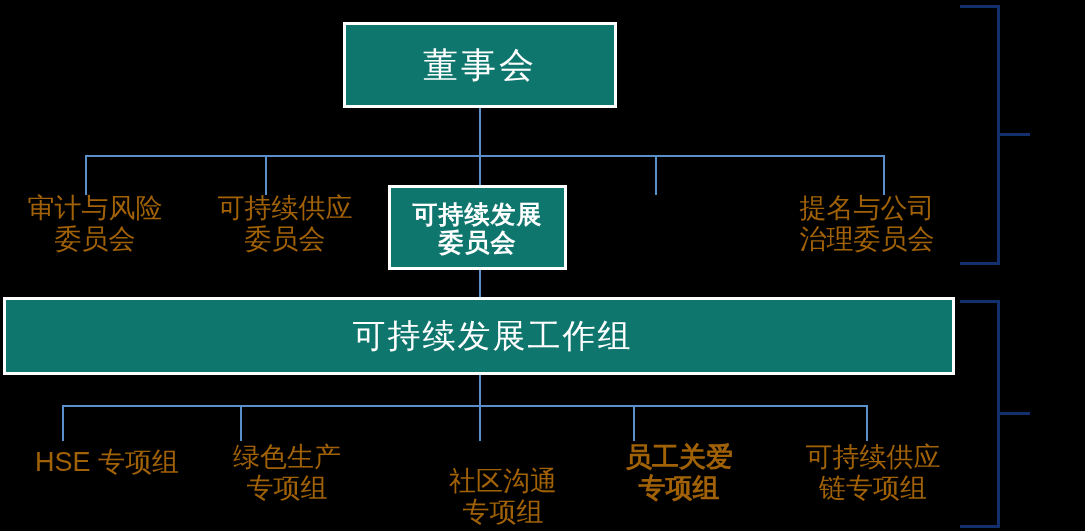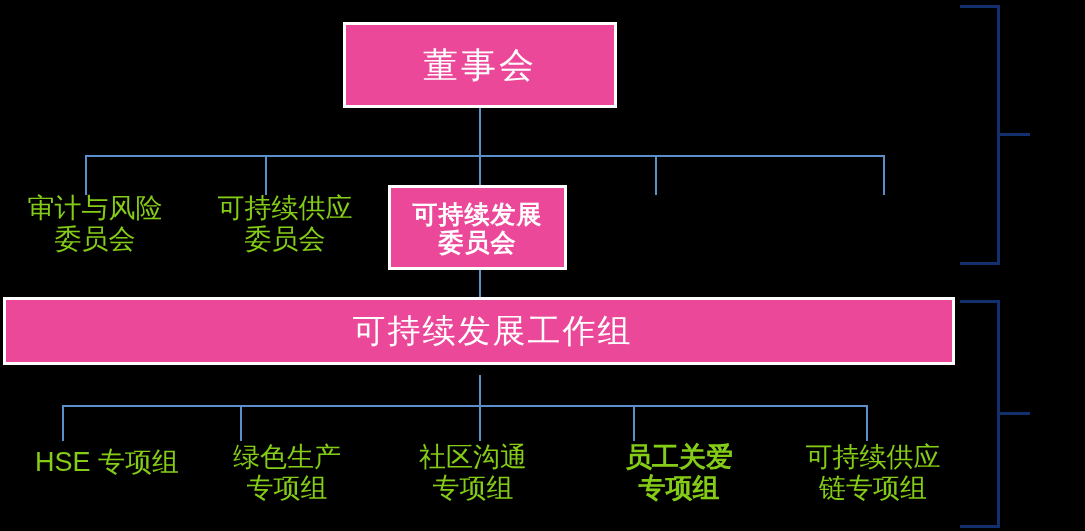--- a/index.html
+++ b/index.html
@@ -11,21 +11,21 @@
     position:relative;
     width:1085px;
     height:531px;
     background:#000000;
     overflow:hidden;
   }
 
   
   .node-box{
     position:absolute;
-    background:#ec4899;
+    background:#0f766e;
     border:3px solid #ffffff;
     box-sizing:border-box;
     display:flex;
     align-items:center;
     justify-content:center;
     text-align:center;
     color:#ffffff;
     line-height:1.12;
     z-index:5;
   }
@@ -35,50 +35,50 @@
     letter-spacing:3px;
   }
   #box-sustain-committee{
     left:388px; top:185px; width:179px; height:85px;
     font-size:25px;
     font-weight:bold;
     letter-spacing:1px;
     border-width:3px;
   }
   #box-workgroup{
-    left:3px; top:297px; width:952px; height:68px;
+    left:3px; top:297px; width:952px; height:78px;
     font-size:33px;
     letter-spacing:2px;
     padding-left:27px;
   }
   .box-text{ display:block; white-space:pre-line; }
 
   
   .plain-label{
     position:absolute;
-    color:#84cc16;
+    color:#a16207;
     font-size:27px;
     line-height:1.16;
     text-align:center;
     white-space:pre-line;
     z-index:4;
   }
   .plain-label.row-committee{ top:193px; }
   .plain-label.row-team{ top:442px; }
 
   
   #lbl-audit        { left:0px;   width:190px; }
   #lbl-remuneration { left:188px; width:194px; }
   #lbl-strategy     { left:565px; width:186px; top:206px; }
   #lbl-nomination   { left:772px; width:190px; }
 
   
   #lbl-hse          { left:12px;   width:190px; top:447px; }
   #lbl-green        { left:192px; width:190px; }
-  #lbl-community    { left:378px; width:190px; }
+  #lbl-community    { left:408px; width:190px;margin-top:24px; }
   #lbl-employee     { left:584px; width:190px;font-weight:bold; }
   #lbl-supplychain  { left:778px; width:190px; }
 
   
   .ln{ position:absolute; background:#5b8fc9; z-index:2; }
   .ln.v{ width:2px; }
   .ln.h{ height:2px; }
 
   
   #ln-board-down { left:479px; top:108px;  height:48px; }
@@ -141,20 +141,22 @@
 
   <div class="plain-label row-committee" id="lbl-remuneration">可持续供应
 委员会</div>
 
   <div class="node-box" id="box-sustain-committee">
     <span class="box-text">可持续发展
 委员会</span>
   </div>
 
 
+  <div class="plain-label row-committee" id="lbl-nomination">提名与公司
+治理委员会</div>
 
   <div class="node-box" id="box-workgroup">
     <span class="box-text">可持续发展工作组</span>
   </div>
 
   <div class="plain-label row-team" id="lbl-hse">HSE 专项组</div>
 
   <div class="plain-label row-team" id="lbl-green">绿色生产
 专项组</div>
 

